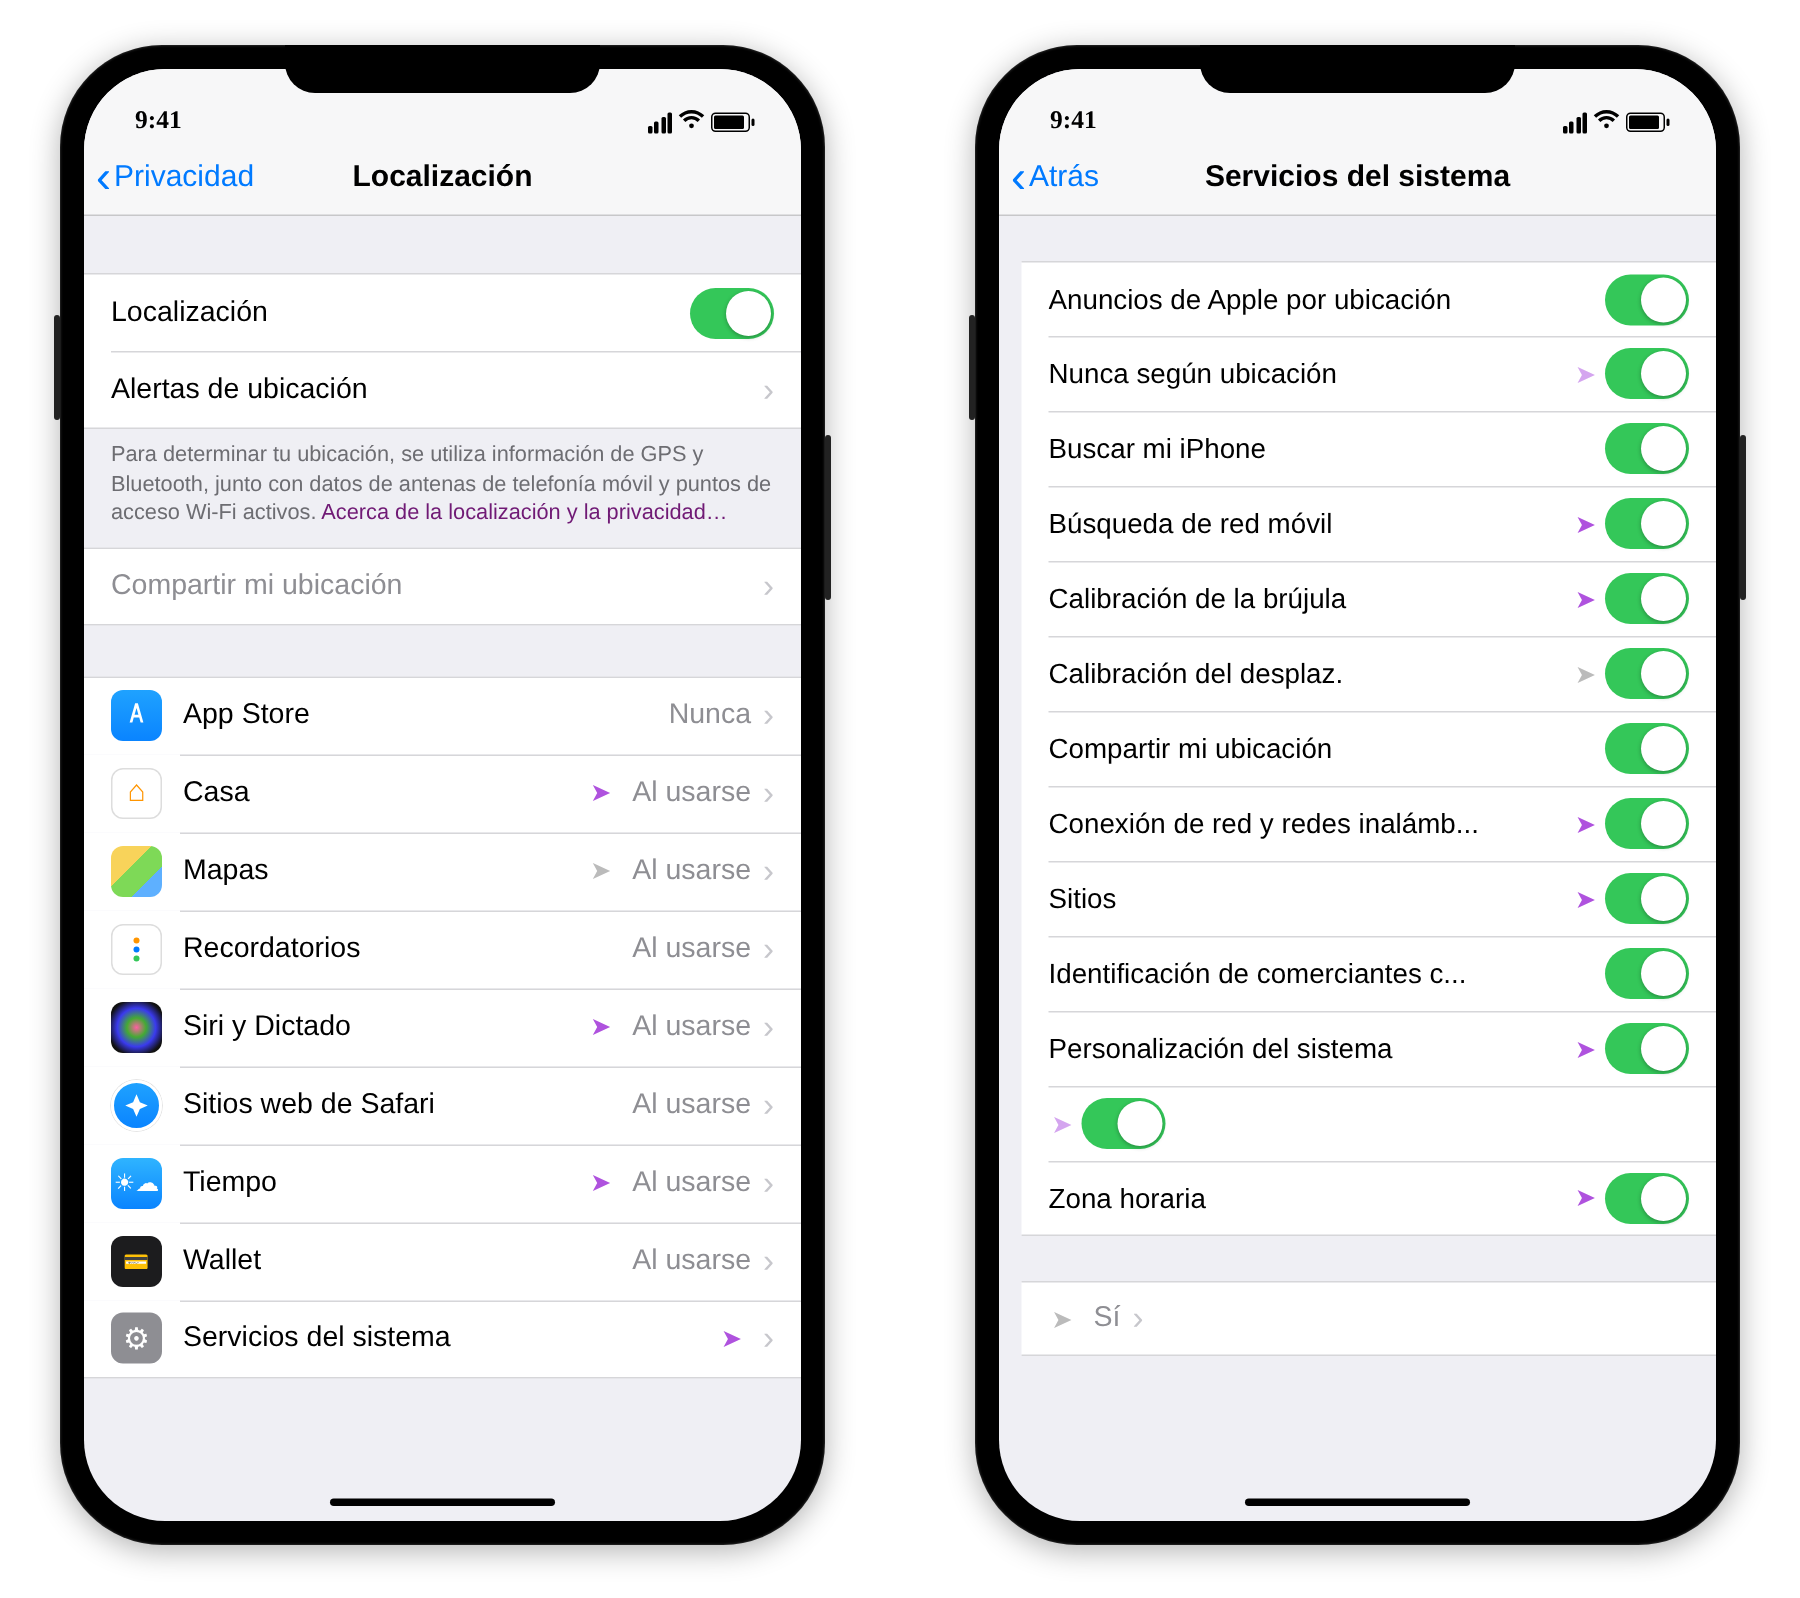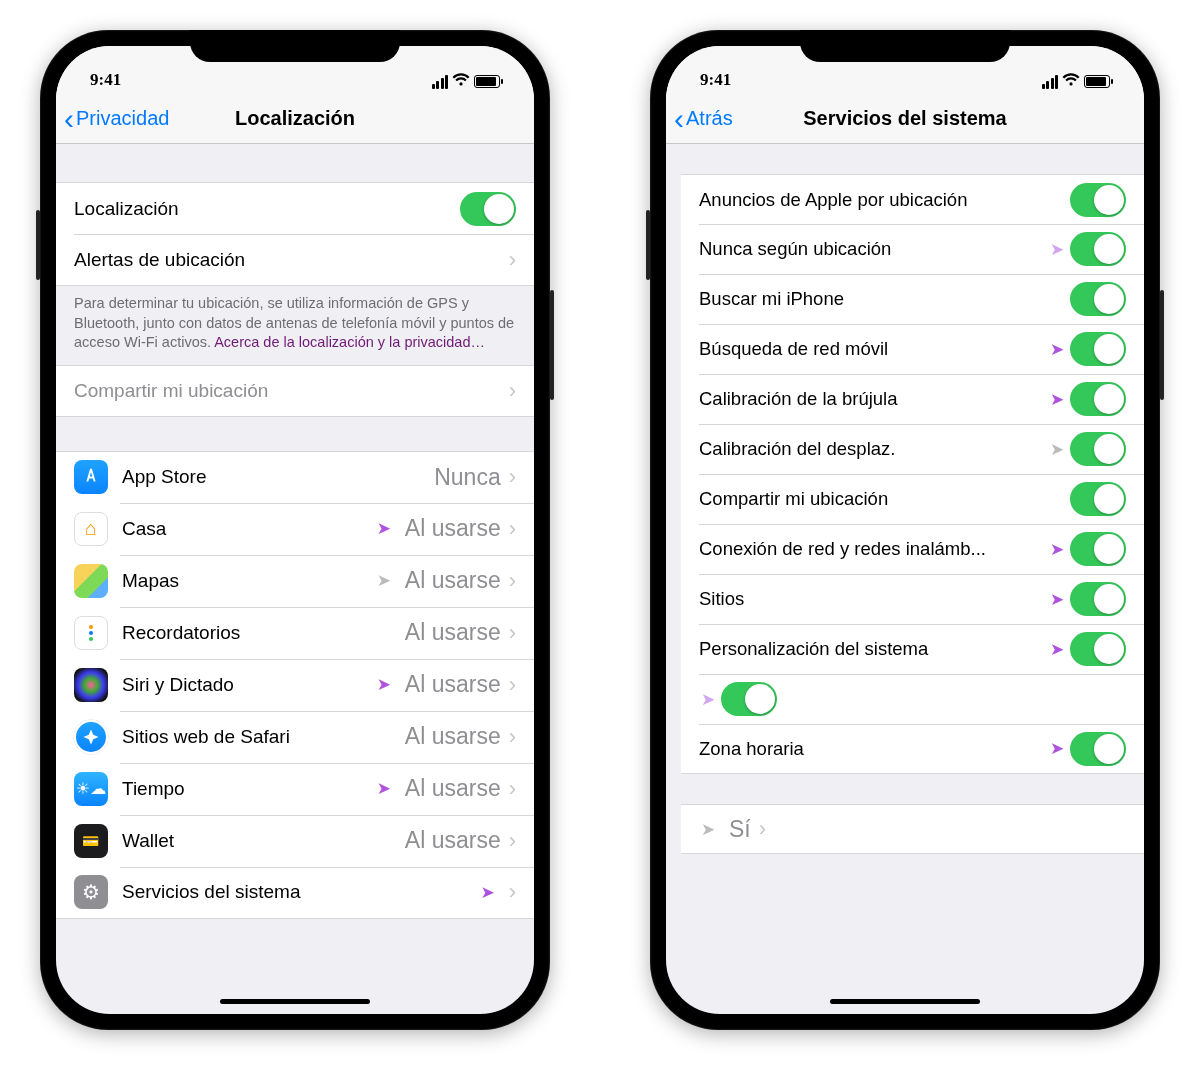--- a/index.html
+++ b/index.html
@@ -110,21 +110,21 @@
   }
   .row:first-of-type, .group-first { border-top: 0.5px solid #d6d6d9; }
   .group > .row:last-child { border-bottom: 0.5px solid #d6d6d9; }
   .group .row + .row { border-top: none; }
   .group .row + .row::before {
     content:""; position:absolute; left:18px; right:0; top:0;
     border-top: 0.5px solid #d6d6d9;
   }
   .row.with-icon + .row.with-icon::before { left: 64px; }
   .row-label { flex: 1; white-space: nowrap; overflow: hidden; text-overflow: ellipsis; }
-  .row-detail { color: #8e8e93; font-size: 23px; margin-left: 8px; }
+  .row-detail { color: #8e8e93; font-size: 19px; margin-left: 8px; }
   .chevron { color: #c7c7cc; font-size: 22px; font-weight: 300; margin-left: 8px; }
   .row.disabled .row-label { color: #8e8e93; }
 
   .toggle {
     width: 56px; height: 34px; background: #34c759; border-radius: 17px;
     position: relative; flex-shrink: 0;
   }
   .toggle::after {
     content:""; position:absolute; right:2px; top:2px;
     width:30px; height:30px; background:#fff; border-radius:50%;
@@ -394,20 +394,25 @@
     <span class="row-label">Conexión de red y redes inalámb...</span>
     <span class="arrow-ind arrow-purple">➤</span>
     <div class="toggle"></div>
           </div>
           <div class="row">
     <span class="row-label">Sitios</span>
     <span class="arrow-ind arrow-purple">➤</span>
     <div class="toggle"></div>
           </div>
           <div class="row">
+    <span class="row-label">Identificación de comerciantes c...</span>
+
+    <div class="toggle"></div>
+          </div>
+          <div class="row">
     <span class="row-label">Personalización del sistema</span>
     <span class="arrow-ind arrow-purple">➤</span>
     <div class="toggle"></div>
           </div>
           <div class="row">
     <span class="arrow-ind arrow-outline">➤</span>
     <div class="toggle"></div>
           </div>
           <div class="row">
     <span class="row-label">Zona horaria</span>

